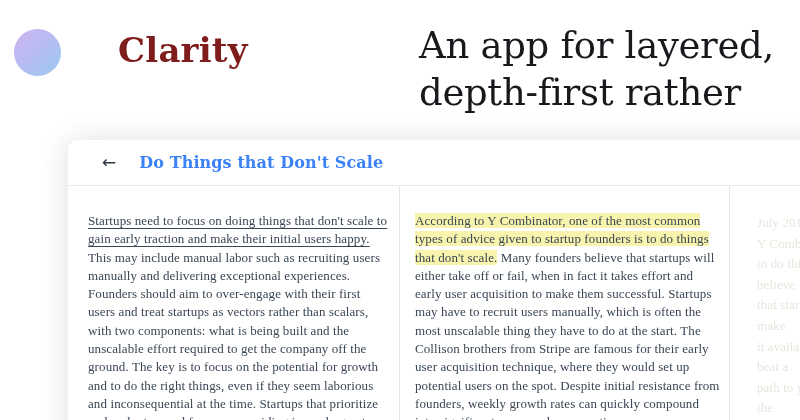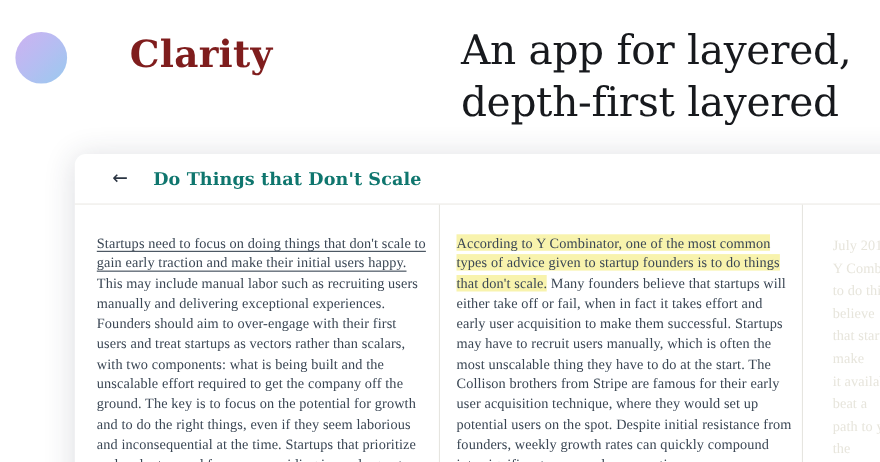--- a/index.html
+++ b/index.html
@@ -47,21 +47,21 @@
   .back-button {
     background: none; border: none; cursor: pointer;
     font-family: "DejaVu Sans", sans-serif;
     font-size: 17px; color: #2a3442; line-height: 1;
     padding: 2px 4px;
   }
   .reader-title {
     margin-left: 19px;
     font-family: "DejaVu Serif", serif;
     font-size: 16px; font-weight: 600; letter-spacing: 0.1px;
-    color: #0f766e;
+    color: #3b82f6;
   }
   .reader-columns {
     display: flex; height: 273px;
   }
   .col {
     font-size: 13px; line-height: 18.3px; letter-spacing: 0.1px;
     color: #3a4654;
     text-align: left;
   }
   .col-1 {
@@ -90,21 +90,21 @@
     cursor: pointer;
   }
 </style>
 </head>
 <body>
 
 <div class="logo-circle"></div>
 <div class="brand-name">Clarity</div>
 <div class="headline">
   <div>An app for layered,</div>
-  <div>depth-first layered</div>
+  <div>depth-first rather</div>
 </div>
 
 <div class="reader-window">
   <div class="reader-header">
     <button class="back-button">←</button>
     <div class="reader-title">Do Things that Don't Scale</div>
   </div>
   <div class="reader-columns">
     <div class="col col-1">
       <span class="layer-link">Startups need to focus on doing things that don't scale to gain early traction and make their initial users happy.</span><span> This may include manual labor such as recruiting users manually and delivering exceptional experiences. Founders should aim to over-engage with their first users and treat startups as vectors rather than scalars, with two components: what is being built and the unscalable effort required to get the company off the ground. The key is to focus on the potential for growth and to do the right things, even if they seem laborious and inconsequential at the time. Startups that prioritize early adopters and focus on providing insanely great user experiences can achieve significant user numbers</span>

